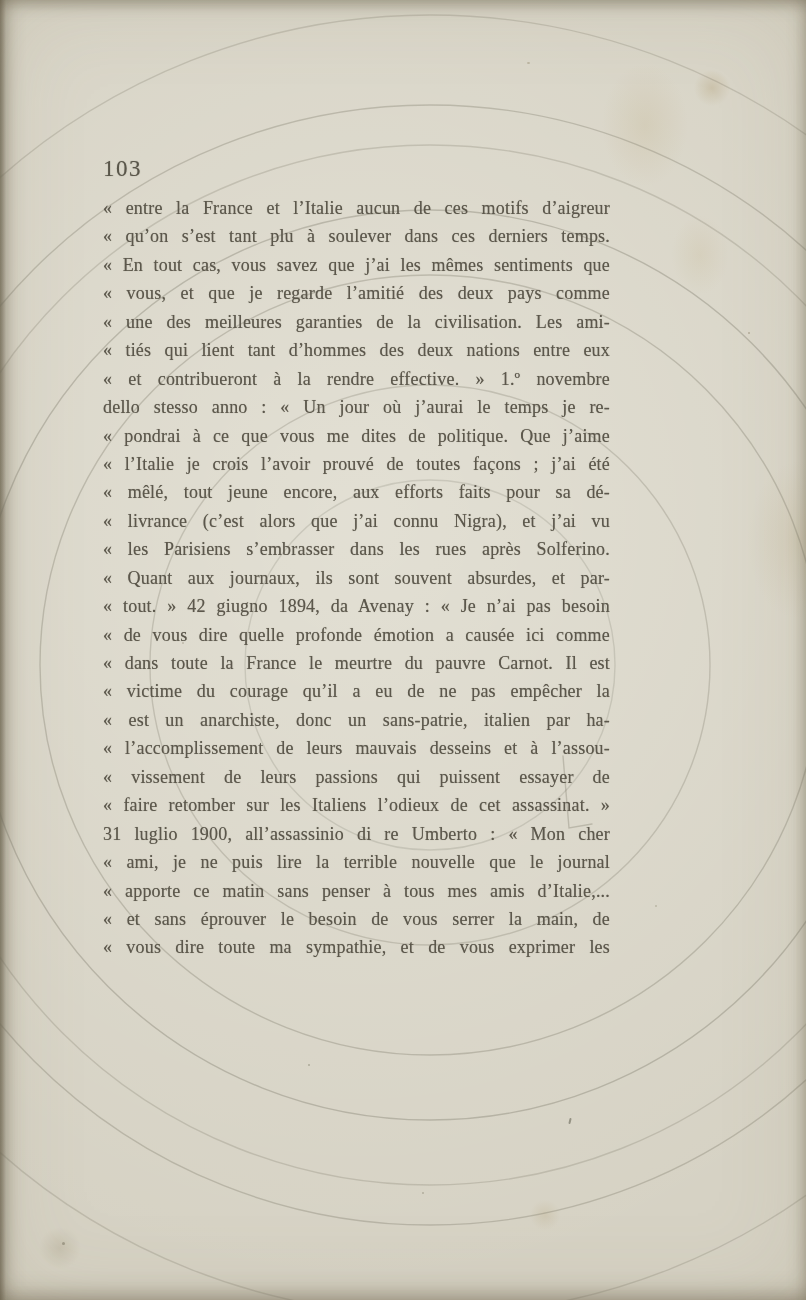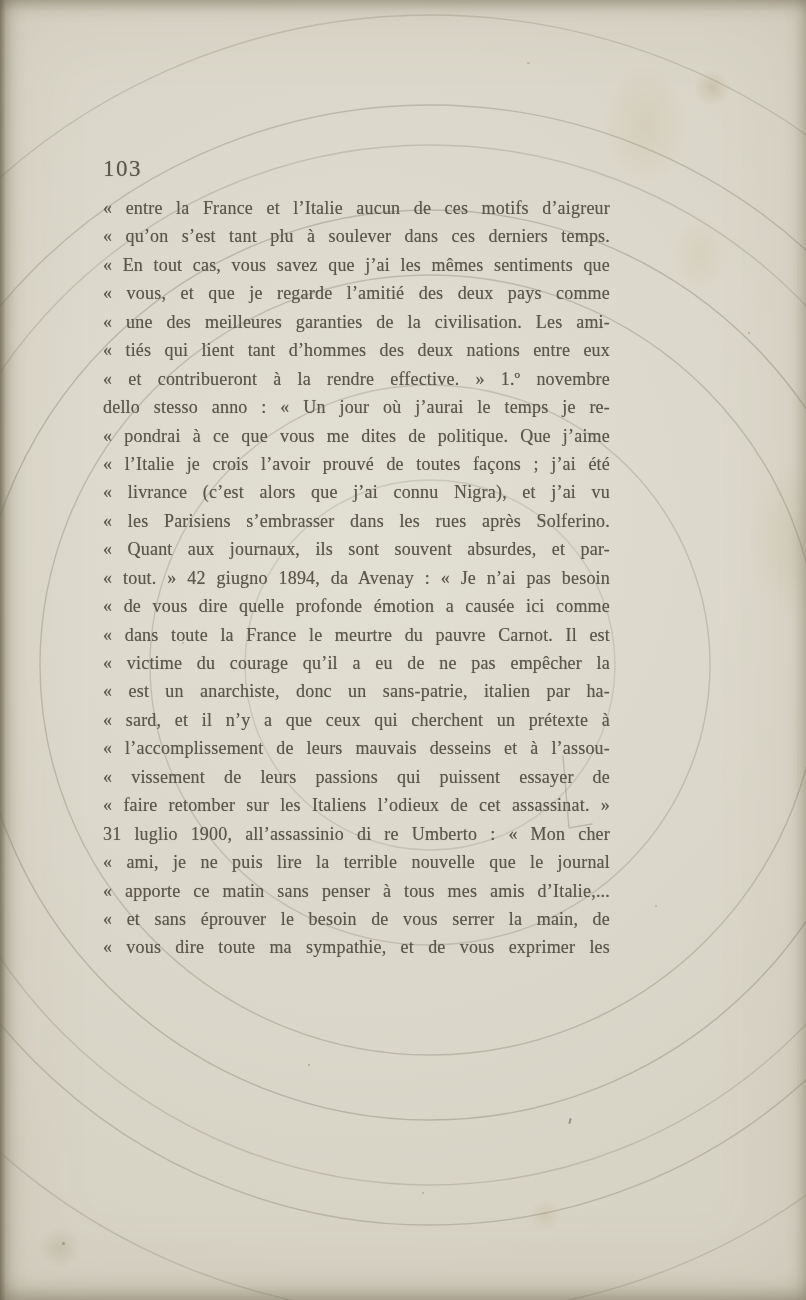--- a/index.html
+++ b/index.html
@@ -111,29 +111,29 @@
       <div class="line">« entre la France et l’Italie aucun de ces motifs d’aigreur</div>
       <div class="line">« qu’on s’est tant plu à soulever dans ces derniers temps.</div>
       <div class="line">« En tout cas, vous savez que j’ai les mêmes sentiments que</div>
       <div class="line">« vous, et que je regarde l’amitié des deux pays comme</div>
       <div class="line">« une des meilleures garanties de la civilisation. Les ami-</div>
       <div class="line">« tiés qui lient tant d’hommes des deux nations entre eux</div>
       <div class="line">« et contribueront à la rendre effective. » 1.º novembre</div>
       <div class="line">dello stesso anno : « Un jour où j’aurai le temps je re-</div>
       <div class="line">« pondrai à ce que vous me dites de politique. Que j’aime</div>
       <div class="line">« l’Italie je crois l’avoir prouvé de toutes façons ; j’ai été</div>
+      <div class="line">« mêlé, tout jeune encore, aux efforts faits pour sa dé-</div>
       <div class="line">« livrance (c’est alors que j’ai connu Nigra), et j’ai vu</div>
       <div class="line">« les Parisiens s’embrasser dans les rues après Solferino.</div>
       <div class="line">« Quant aux journaux, ils sont souvent absurdes, et par-</div>
       <div class="line">« tout. » 42 giugno 1894, da Avenay : « Je n’ai pas besoin</div>
       <div class="line">« de vous dire quelle profonde émotion a causée ici comme</div>
       <div class="line">« dans toute la France le meurtre du pauvre Carnot. Il est</div>
       <div class="line">« victime du courage qu’il a eu de ne pas empêcher la</div>
       <div class="line">« est un anarchiste, donc un sans-patrie, italien par ha-</div>
-      <div class="line">« sard, et il n’y a que ceux qui cherchent un prétexte à</div>
       <div class="line">« l’accomplissement de leurs mauvais desseins et à l’assou-</div>
       <div class="line">« vissement de leurs passions qui puissent essayer de</div>
       <div class="line">« faire retomber sur les Italiens l’odieux de cet assassinat. »</div>
       <div class="line">31 luglio 1900, all’assassinio di re Umberto : « Mon cher</div>
       <div class="line">« ami, je ne puis lire la terrible nouvelle que le journal</div>
       <div class="line">« apporte ce matin sans penser à tous mes amis d’Italie,...</div>
       <div class="line">« et sans éprouver le besoin de vous serrer la main, de</div>
       <div class="line">« vous dire toute ma sympathie, et de vous exprimer les</div>
     </div>
 

